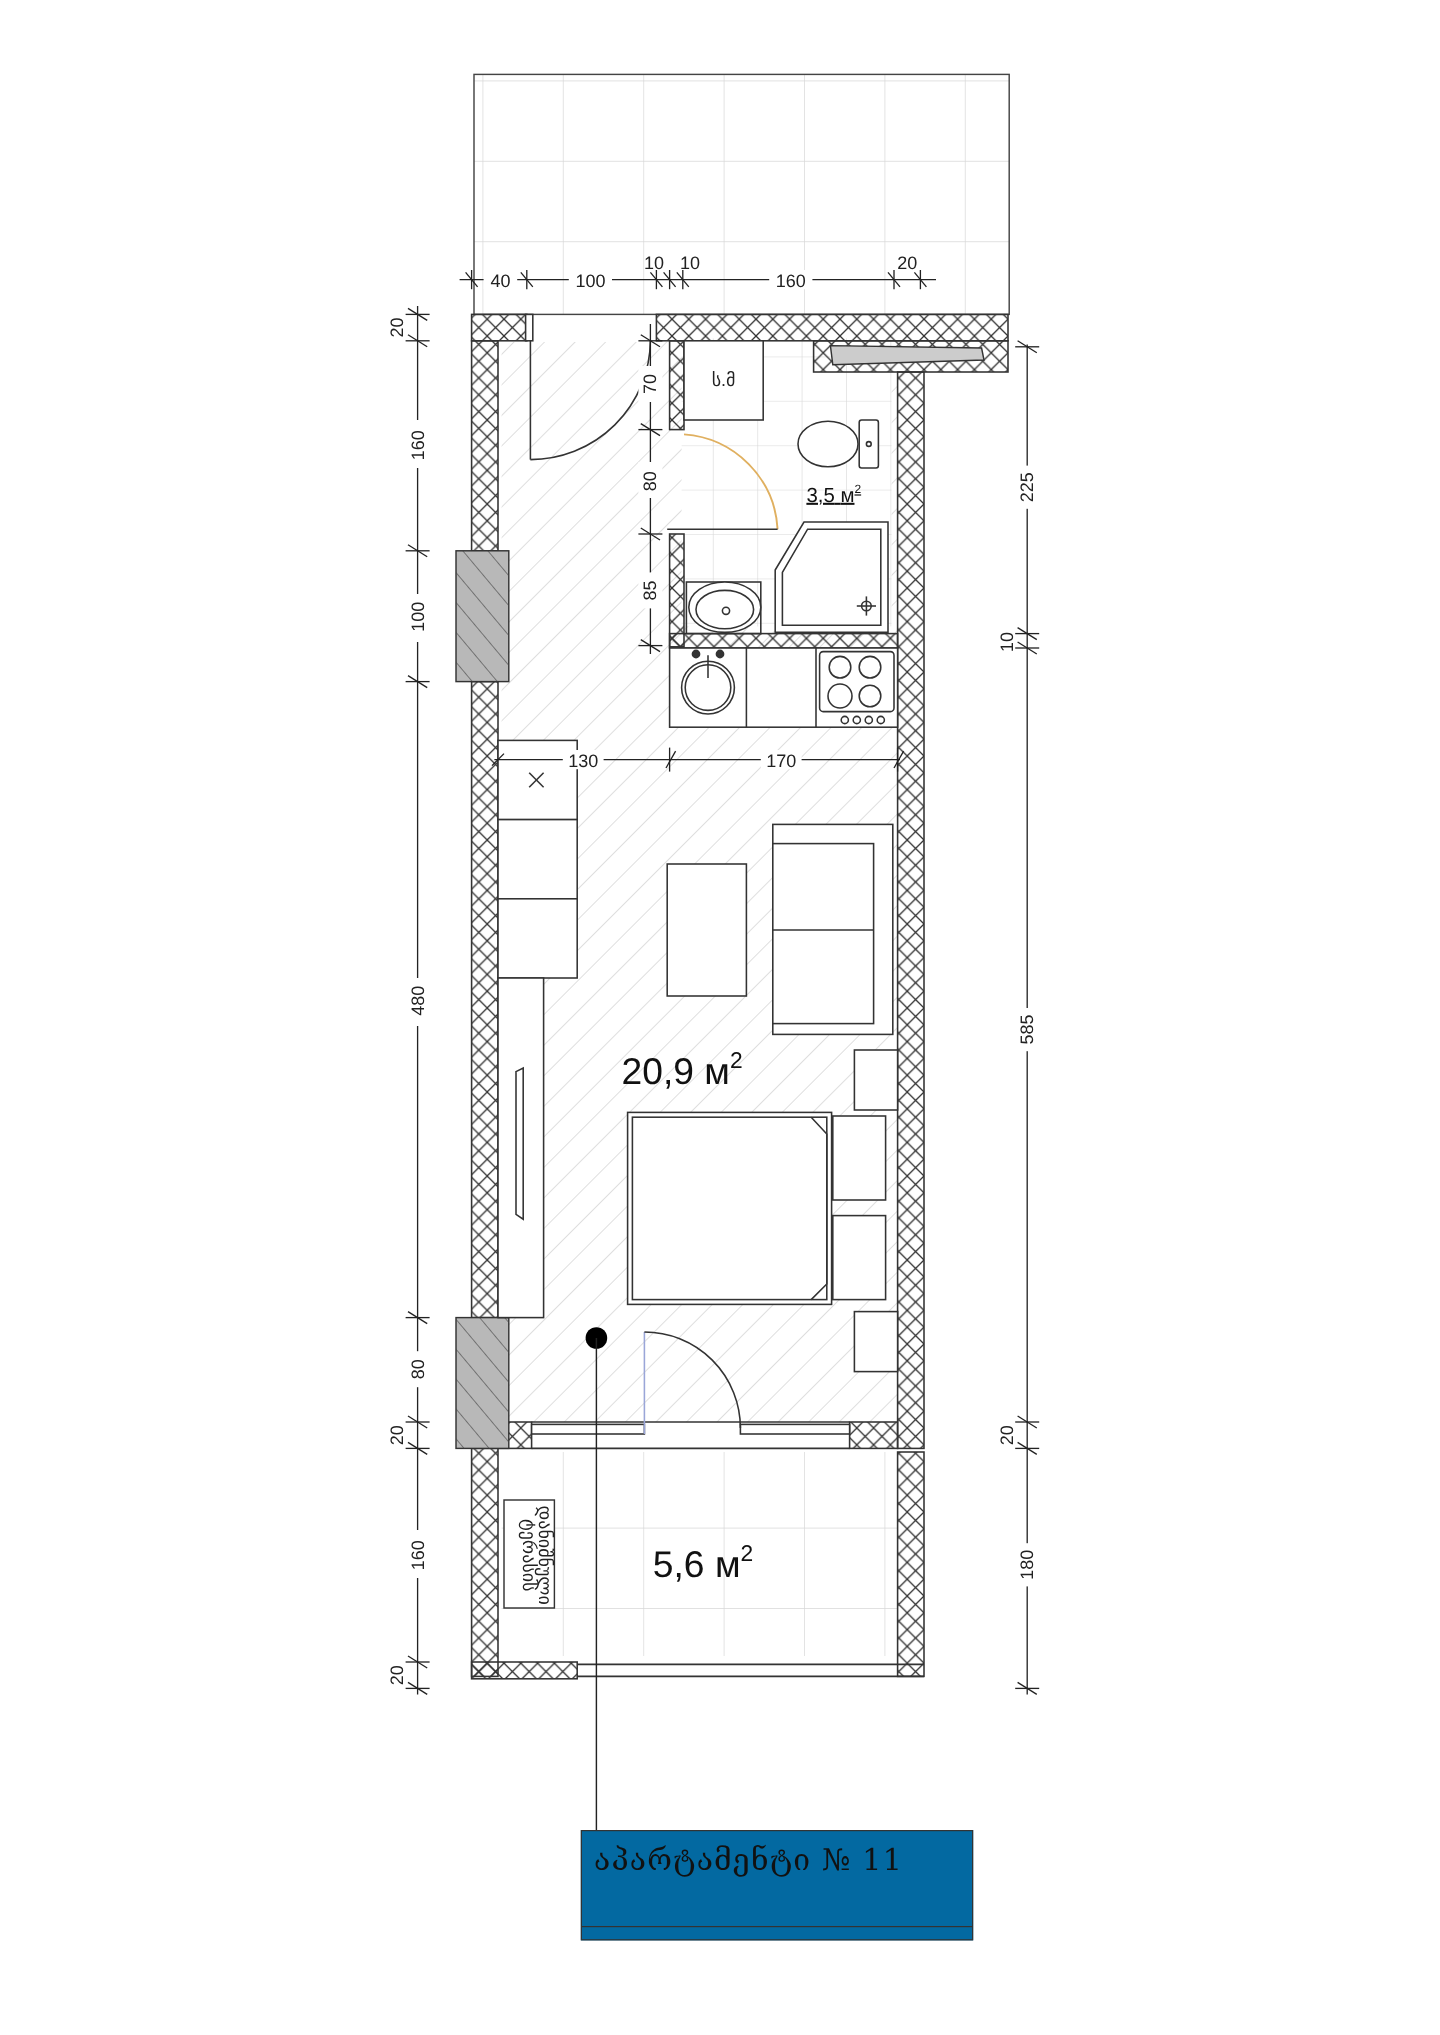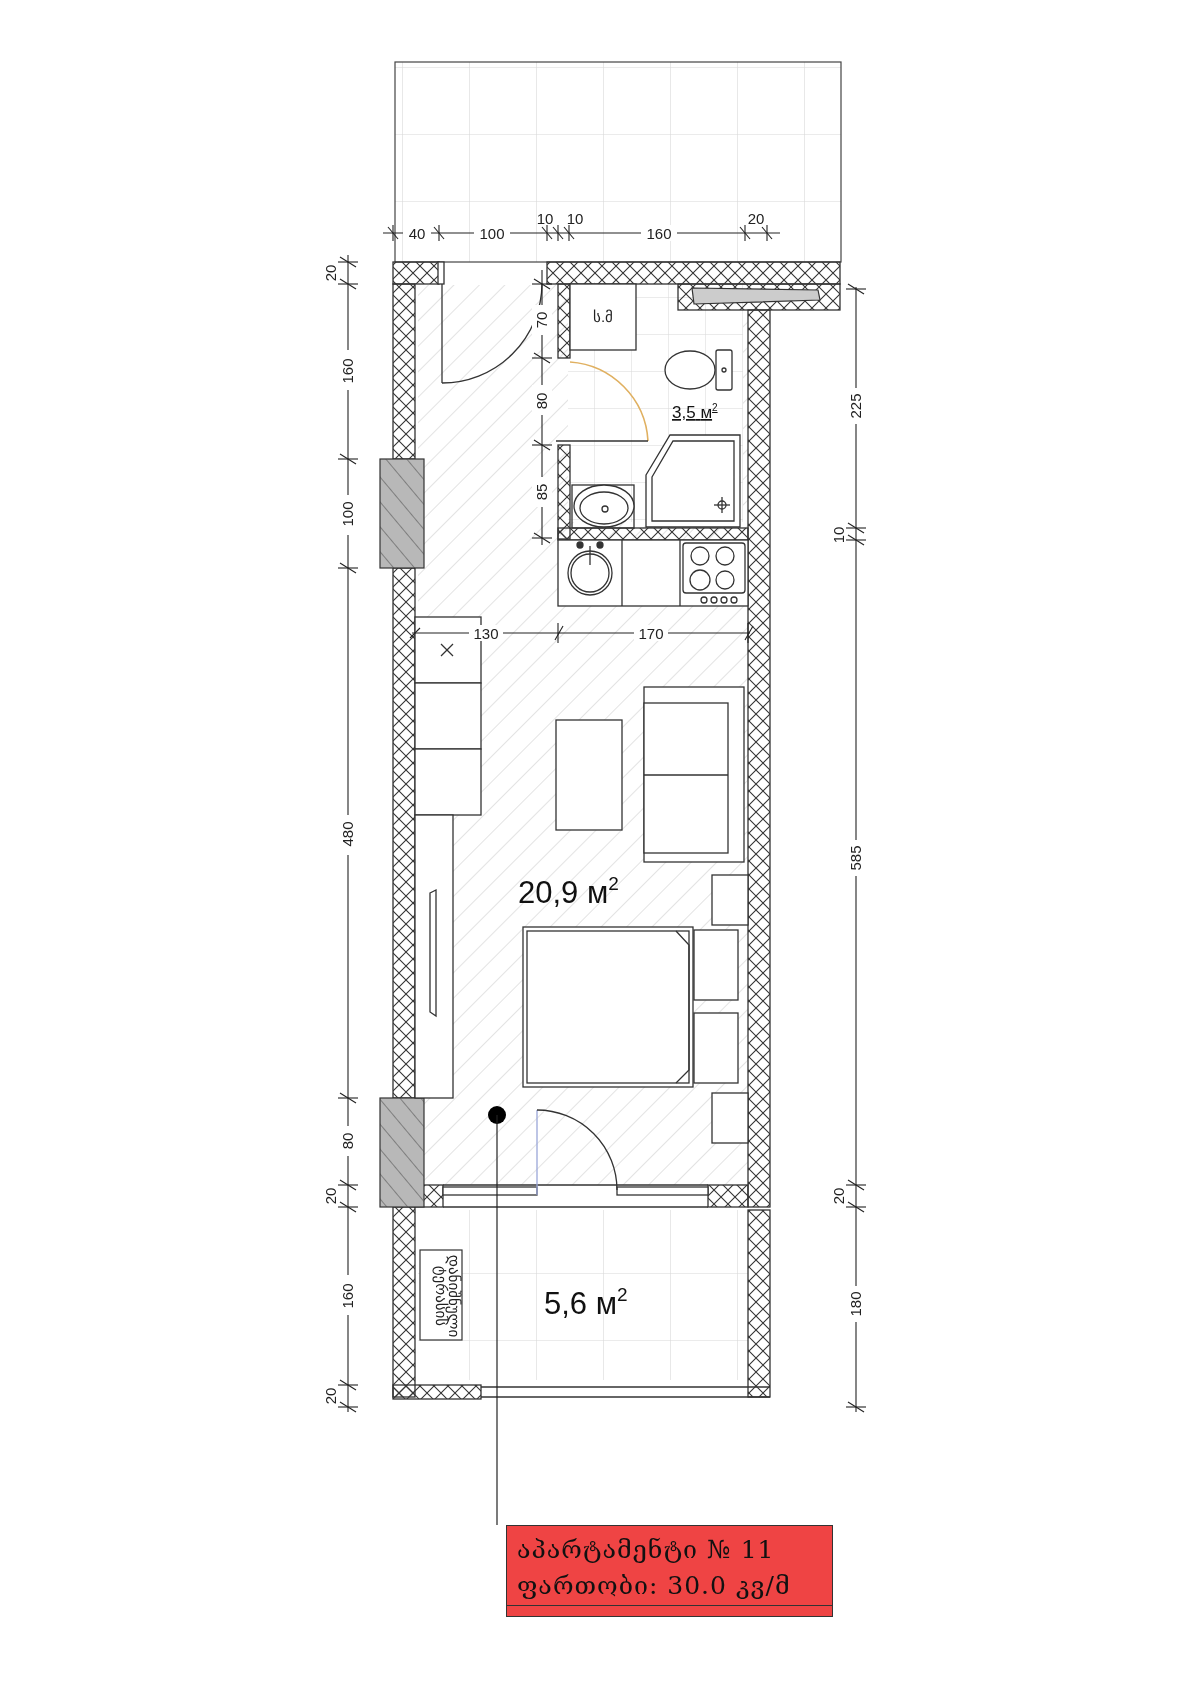--- a/index.html
+++ b/index.html
@@ -1,20 +1,20 @@
 <!DOCTYPE html>
 <html><head>
 <meta charset="utf-8">
 <style>
   html,body{margin:0;padding:0;background:#fff;}
   body{width:1200px;height:1696px;position:relative;overflow:hidden;font-family:"Liberation Sans",sans-serif;}
   svg{position:absolute;left:0;top:0;}
   .dim{font-family:"Liberation Sans",sans-serif;font-size:15px;fill:#222;}
   .area{font-family:"Liberation Sans",sans-serif;fill:#111;}
-  .title-box{position:absolute;left:506px;top:1525px;width:325px;height:90px;border:1.5px solid #333;background:#ef4444;}
+  .title-box{position:absolute;left:484px;top:1525px;width:325px;height:90px;border:1.5px solid #333;background:#0369a1;}
   .title-box .inner{position:absolute;left:0;right:0;top:0;bottom:10px;border-bottom:1.5px solid #333;padding:6px 10px;box-sizing:border-box;}
   .title-line{font-family:"DejaVu Serif",serif;font-size:25px;line-height:36px;color:#111;white-space:nowrap;letter-spacing:1px;}
 </style>
 </head>
 <body>
 
 <svg width="1200" height="1696" viewBox="0 0 1200 1696">
   <defs>
     <pattern id="hatch" width="18" height="18" patternUnits="userSpaceOnUse" patternTransform="rotate(45)">
       <line x1="0" y1="0" x2="0" y2="18" stroke="#c8c8c8" stroke-width="1"></line>
@@ -337,15 +337,14 @@
   <text transform="translate(861,406) rotate(-90)" text-anchor="middle" class="dim">225</text>
   <text transform="translate(844,535) rotate(-90)" text-anchor="middle" class="dim">10</text>
   <text transform="translate(861,858) rotate(-90)" text-anchor="middle" class="dim">585</text>
   <text transform="translate(844,1196) rotate(-90)" text-anchor="middle" class="dim">20</text>
   <text transform="translate(861,1304) rotate(-90)" text-anchor="middle" class="dim">180</text>
 </svg>
 
 <div class="title-box">
   <div class="inner">
     <div class="title-line">აპარტამენტი № 11</div>
-    <div class="title-line">ფართობი: 30.0 კვ/მ</div>
   </div>
 </div>
 
 </body></html>

